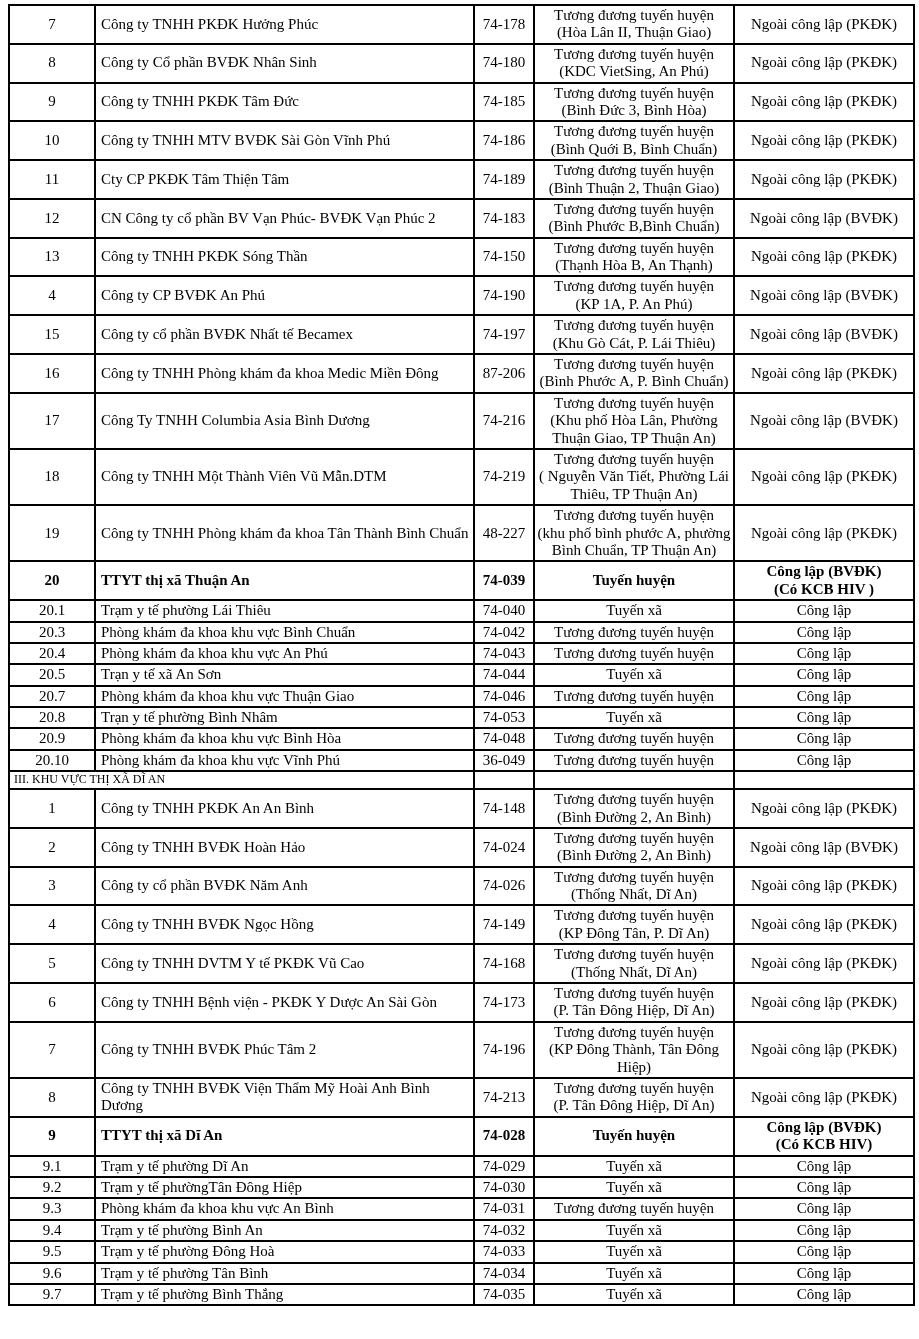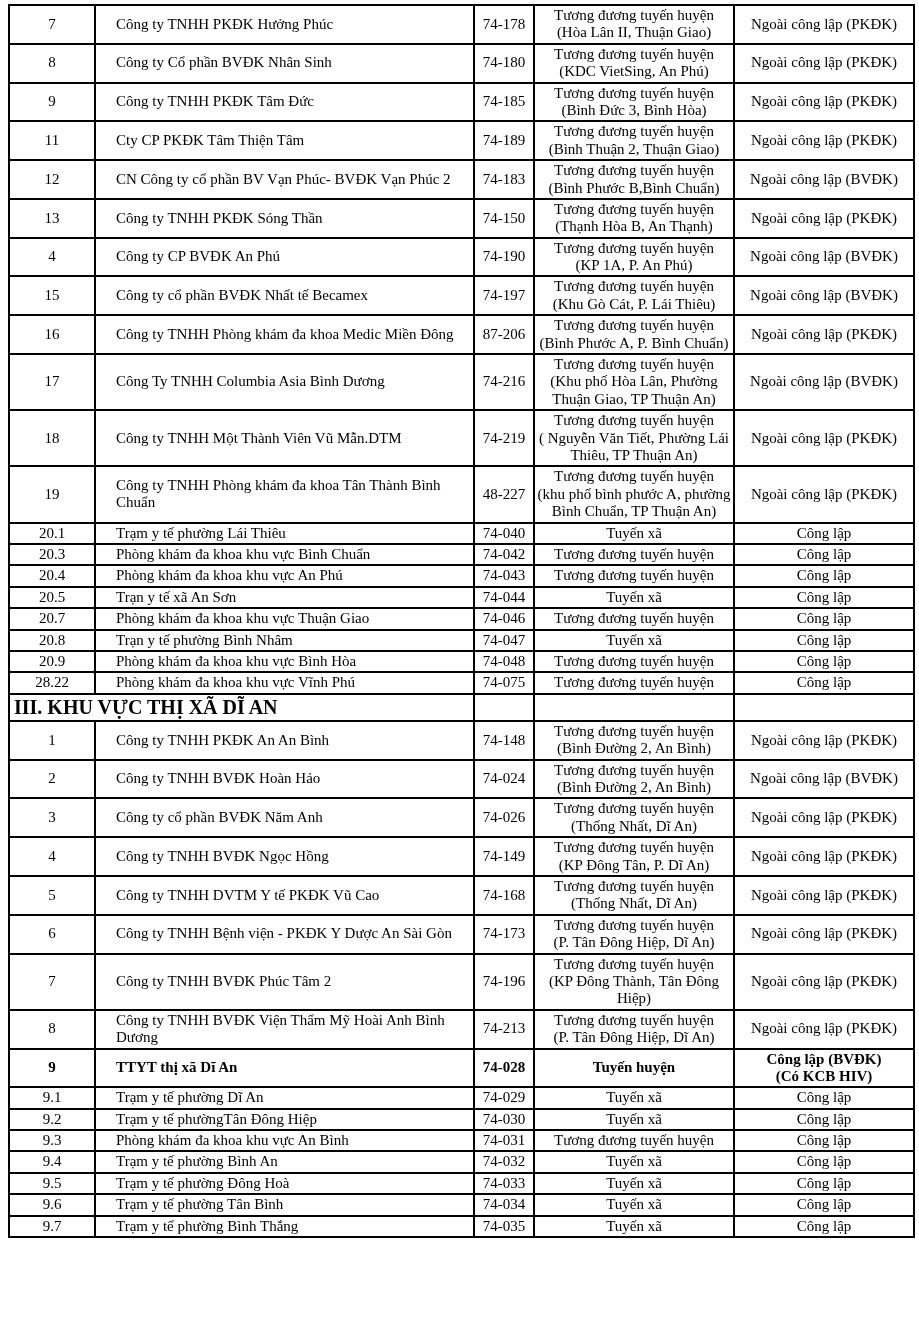--- a/index.html
+++ b/index.html
@@ -34,32 +34,32 @@
     font-size: 15px;
     line-height: 1.16;
     padding: 1px 2px;
     vertical-align: middle;
     text-align: center;
     overflow: hidden;
     word-wrap: break-word;
   }
   td.name {
     text-align: left;
-    padding-left: 20px;
+    padding-left: 5px;
     padding-right: 4px;
   }
   td.level, td.type {
     white-space: pre-line;
   }
   tr.bold td {
     font-weight: bold;
   }
   tr.section td {
-    font-weight: bold;
-    font-size: 20px;
+    font-weight: normal;
+    font-size: 12px;
   }
   tr.section td.section-title {
     text-align: left;
     padding-left: 4px;
   }
 </style>
 </head>
 <body>
 
 <div class="page">
@@ -90,20 +90,28 @@
         </tr>
         <tr class="normal">
           <td class="no">9</td>
           <td class="name">Công ty TNHH PKĐK Tâm Đức</td>
           <td class="code">74-185</td>
           <td class="level">Tương đương tuyến huyện
 (Bình Đức 3, Bình Hòa)</td>
           <td class="type">Ngoài công lập (PKĐK)</td>
         </tr>
         <tr class="normal">
+          <td class="no">10</td>
+          <td class="name">Công ty TNHH MTV BVĐK Sài Gòn Vĩnh Phú</td>
+          <td class="code">74-186</td>
+          <td class="level">Tương đương tuyến huyện
+(Bình Quới B, Bình Chuẩn)</td>
+          <td class="type">Ngoài công lập (PKĐK)</td>
+        </tr>
+        <tr class="normal">
           <td class="no">11</td>
           <td class="name">Cty CP PKĐK Tâm Thiện Tâm</td>
           <td class="code">74-189</td>
           <td class="level">Tương đương tuyến huyện
 (Bình Thuận 2, Thuận Giao)</td>
           <td class="type">Ngoài công lập (PKĐK)</td>
         </tr>
         <tr class="normal">
           <td class="no">12</td>
           <td class="name">CN Công ty cổ phần BV Vạn Phúc- BVĐK Vạn Phúc 2</td>
@@ -161,20 +169,28 @@
           <td class="type">Ngoài công lập (PKĐK)</td>
         </tr>
         <tr class="normal">
           <td class="no">19</td>
           <td class="name">Công ty TNHH Phòng khám đa khoa Tân Thành Bình Chuẩn</td>
           <td class="code">48-227</td>
           <td class="level">Tương đương tuyến huyện
 (khu phố bình phước A, phường Bình Chuẩn, TP Thuận An)</td>
           <td class="type">Ngoài công lập (PKĐK)</td>
         </tr>
+        <tr class="bold">
+          <td class="no">20</td>
+          <td class="name">TTYT thị xã Thuận An</td>
+          <td class="code">74-039</td>
+          <td class="level">Tuyến huyện</td>
+          <td class="type">Công lập (BVĐK)
+(Có KCB HIV )</td>
+        </tr>
         <tr class="normal">
           <td class="no">20.1</td>
           <td class="name">Trạm y tế phường Lái Thiêu</td>
           <td class="code">74-040</td>
           <td class="level">Tuyến xã</td>
           <td class="type">Công lập</td>
         </tr>
         <tr class="normal">
           <td class="no">20.3</td>
           <td class="name">Phòng khám đa khoa khu vực Bình Chuẩn</td>
@@ -199,35 +215,35 @@
         <tr class="normal">
           <td class="no">20.7</td>
           <td class="name">Phòng khám đa khoa khu vực Thuận Giao</td>
           <td class="code">74-046</td>
           <td class="level">Tương đương tuyến huyện</td>
           <td class="type">Công lập</td>
         </tr>
         <tr class="normal">
           <td class="no">20.8</td>
           <td class="name">Trạn y tế phường Bình Nhâm</td>
-          <td class="code">74-047</td>
+          <td class="code">74-053</td>
           <td class="level">Tuyến xã</td>
           <td class="type">Công lập</td>
         </tr>
         <tr class="normal">
           <td class="no">20.9</td>
           <td class="name">Phòng khám đa khoa khu vực Bình Hòa</td>
           <td class="code">74-048</td>
           <td class="level">Tương đương tuyến huyện</td>
           <td class="type">Công lập</td>
         </tr>
         <tr class="normal">
-          <td class="no">28.22</td>
+          <td class="no">20.10</td>
           <td class="name">Phòng khám đa khoa khu vực Vĩnh Phú</td>
-          <td class="code">74-075</td>
+          <td class="code">36-049</td>
           <td class="level">Tương đương tuyến huyện</td>
           <td class="type">Công lập</td>
         </tr>
         <tr class="section">
           <td class="section-title" colspan="2">III. KHU VỰC THỊ XÃ DĨ AN</td>
           <td class="code"></td>
           <td class="level"></td>
           <td class="type"></td>
         </tr>
         <tr class="normal">

